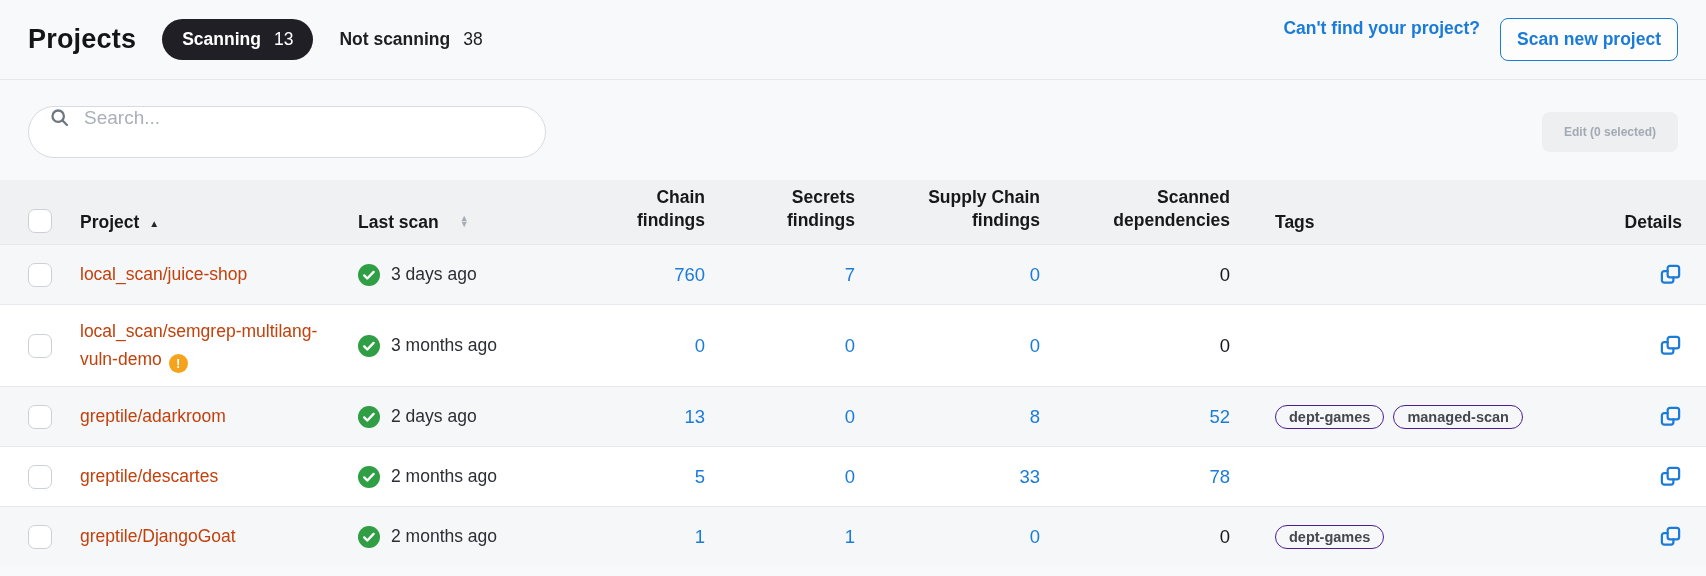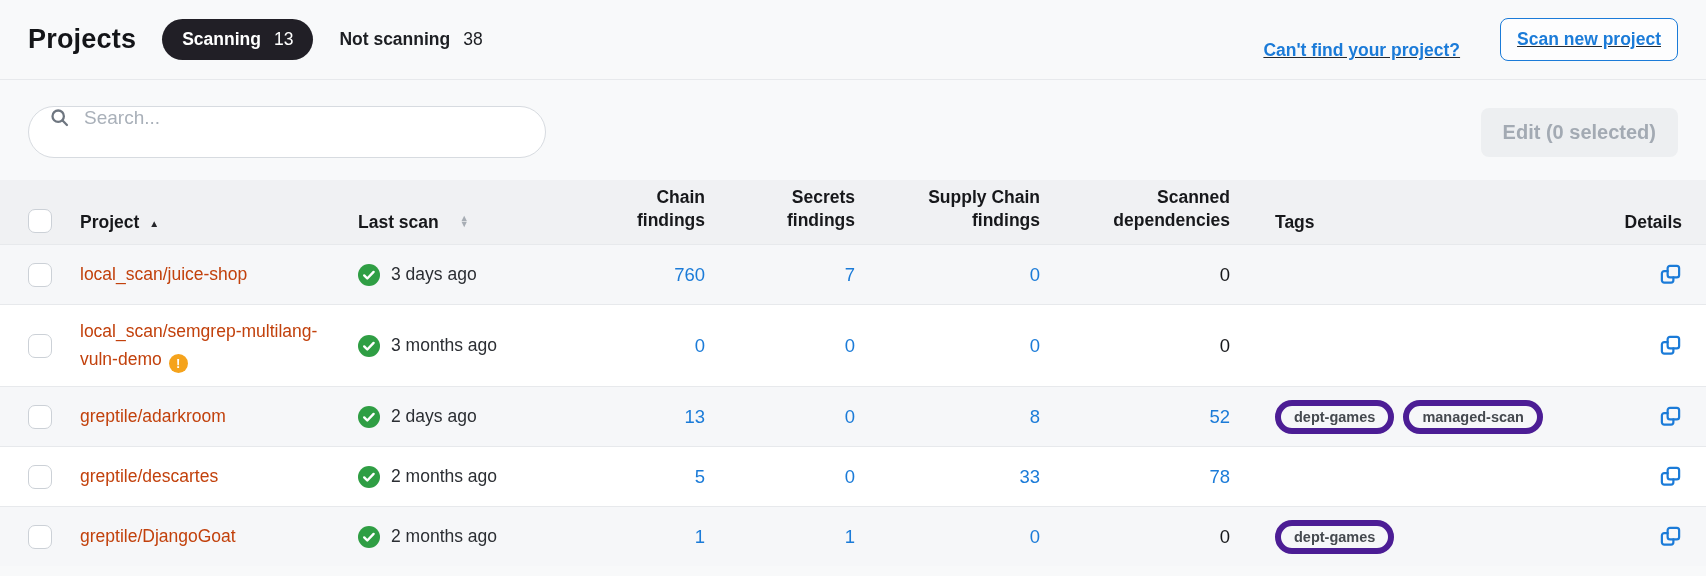--- a/index.html
+++ b/index.html
@@ -8,35 +8,35 @@
   .page { position:relative; width:1706px; height:576px; overflow:hidden; background:#f8f9fa; }
 
   
   .topbar { height:80px; display:flex; align-items:center; padding:0 28px; border-bottom:1px solid #e7e9ec; }
   .page-title { font-size:27px; font-weight:bold; color:#141518; letter-spacing:.2px; }
   .tabs { display:flex; align-items:center; margin-left:26px; gap:6px; }
   .tab { display:flex; align-items:center; gap:13px; border:none; background:transparent; cursor:pointer;
          font-family:inherit; font-size:17.5px; font-weight:600; color:#1d1f23; padding:10px 20px; border-radius:999px; }
   .tab.active { background:#211f26; color:#ffffff; }
   .tab .count { font-weight:400; }
-  .topbar-right { margin-left:auto; display:flex; align-items:flex-end; gap:40px;text-decoration:underline; }
+  .topbar-right { margin-left:auto; display:flex; align-items:flex-start; gap:20px; }
   .help-link { color:#1b7bd8; font-size:17.5px; font-weight:bold; text-decoration:none; cursor:pointer; }
   .scan-btn { background:#fdfdfe; border:1px solid #1b7bd8; color:#1b7bd8; font-family:inherit;
               font-size:17.5px; font-weight:bold; padding:10px 16px; border-radius:8px; cursor:pointer; }
 
   
   .toolbar { display:flex; align-items:center; padding:26px 28px 0 28px; }
   .search { position:relative; width:518px; height:52px; background:#ffffff; border:1px solid #d7dbe0;
             border-radius:26px; display:flex; align-items:flex-start; padding:0 20px; }
   .search svg { flex:0 0 auto; }
   .search input { border:none; outline:none; background:transparent; font-family:inherit; font-size:19px;
                   color:#3a3e44; margin-left:14px; width:100%; }
   .search input::placeholder { color:#a9b0b9; }
   .edit-btn { margin-left:auto; background:#edeff1; border:none; color:#a3aab3; font-family:inherit;
-              font-size:20px; font-weight:600; padding:13px 22px; border-radius:8px; cursor:not-allowed; }
+              font-size:12px; font-weight:600; padding:13px 22px; border-radius:8px; cursor:not-allowed; }
 
   
   .table { margin-top:22px; width:100%; font-size:17.5px; }
   .tr { display:flex; align-items:center; padding:0 0 0 28px; }
   .thead { background:#f0f1f3; height:64px; align-items:flex-end; padding-bottom:11px; font-weight:bold; color:#17181b; }
   .trow { border-top:1px solid #e7e9ec; background:#ffffff; height:60px; }
   .trow.striped { background:#f6f7f9; }
   .trow.tall { height:82px; }
 
   .c-check   { width:52px; display:flex; align-items:center; }
@@ -63,21 +63,21 @@
 
   .pname { color:#c2410c; line-height:1.55; }
   .warn-badge { display:inline-flex; align-items:center; justify-content:center; width:19px; height:19px;
                 border-radius:50%; background:#f5a31c; color:#fff; font-size:13px; font-weight:bold;
                 margin-left:7px; vertical-align:-3px; }
   .num-link { color:#1b7bd8; text-decoration:none; font-size:18.5px; cursor:pointer; }
   .num-plain { color:#17181b; font-size:18.5px; }
   .scan-text { color:#2b2e33; }
   .ok-badge { display:inline-flex; width:22px; height:22px; }
 
-  .tag { display:inline-flex; align-items:center; border:6px solid #4c1d95; border-radius:999px;
+  .tag { display:inline-flex; align-items:center; border:1px solid #4c1d95; border-radius:999px;
          padding:3px 13px; font-size:14.5px; font-weight:bold; color:#45494f; background:transparent; white-space:nowrap; }
 
   .copy-btn { background:none; border:none; cursor:pointer; padding:0; display:inline-flex; }
 </style>
 </head>
 <body>
 
 <div class="page">
 
   <header class="topbar">

